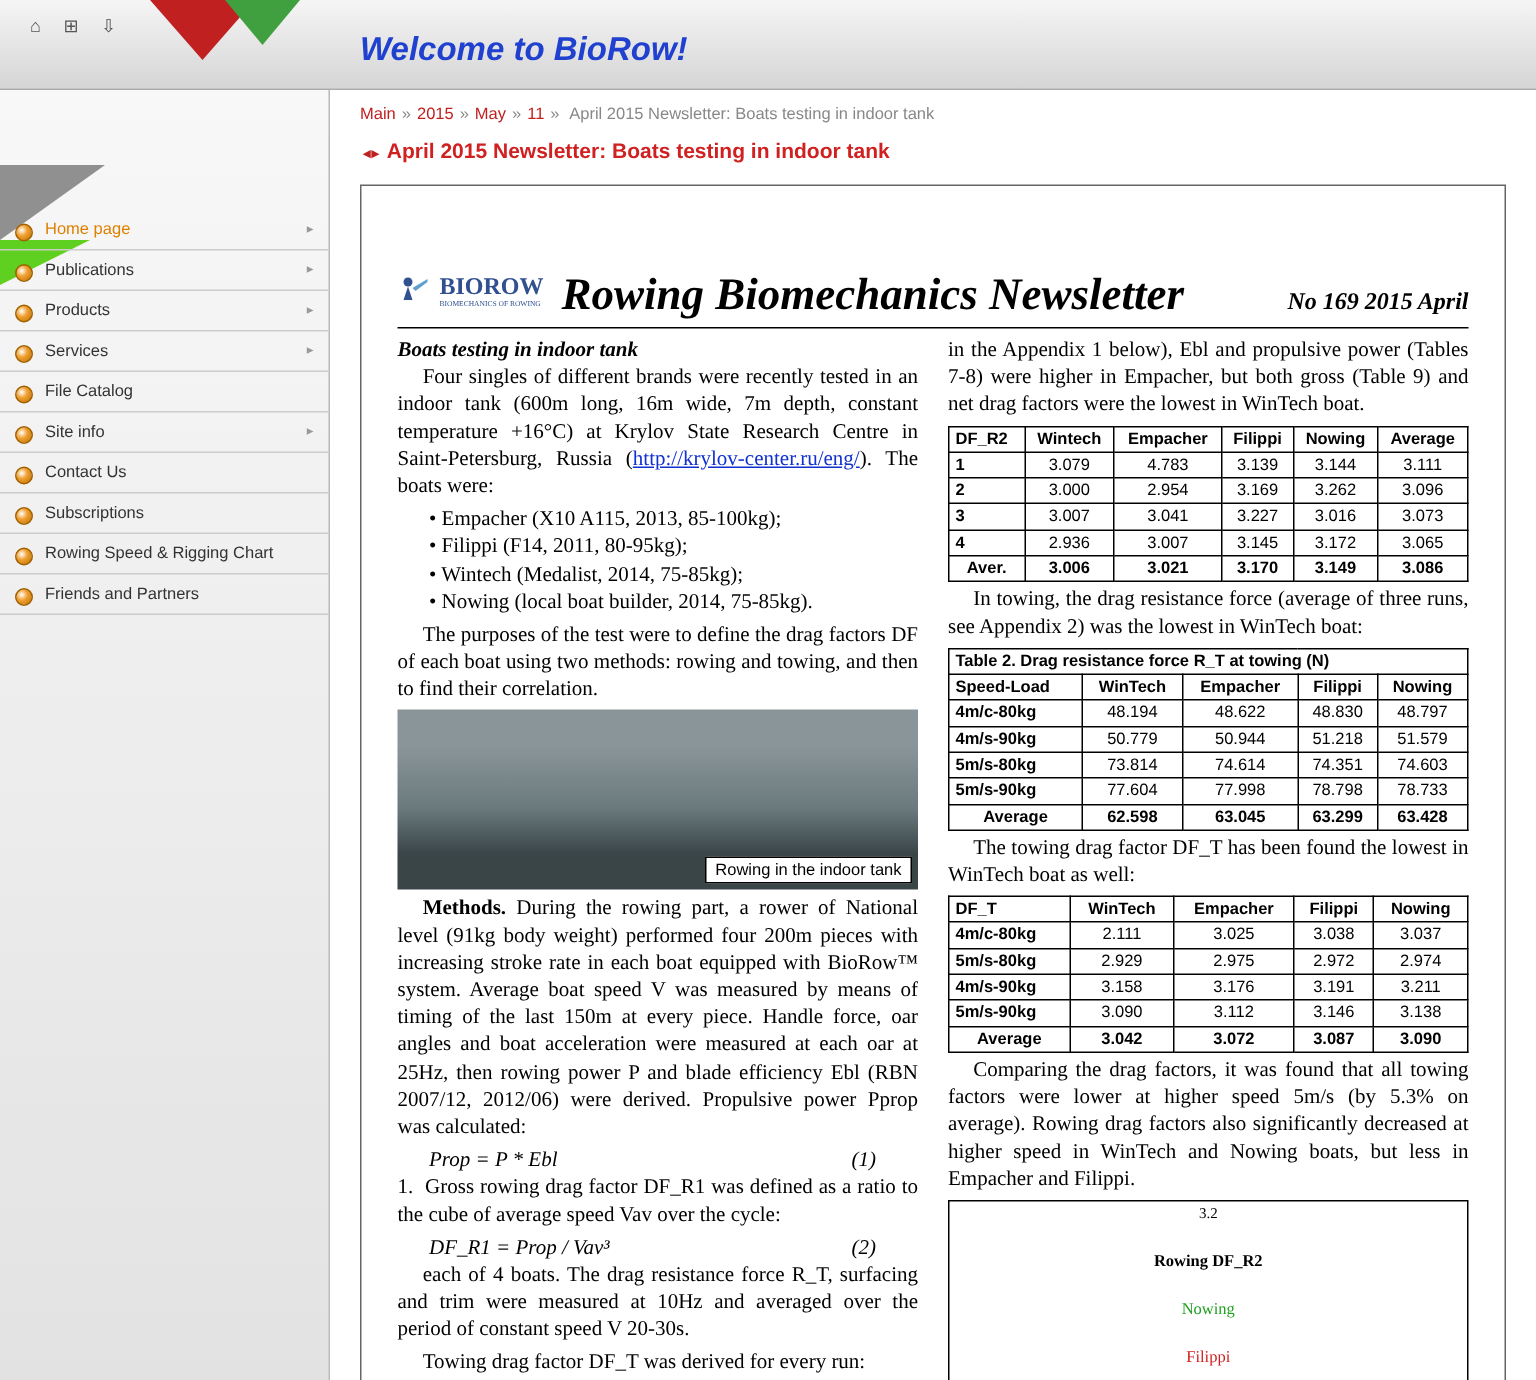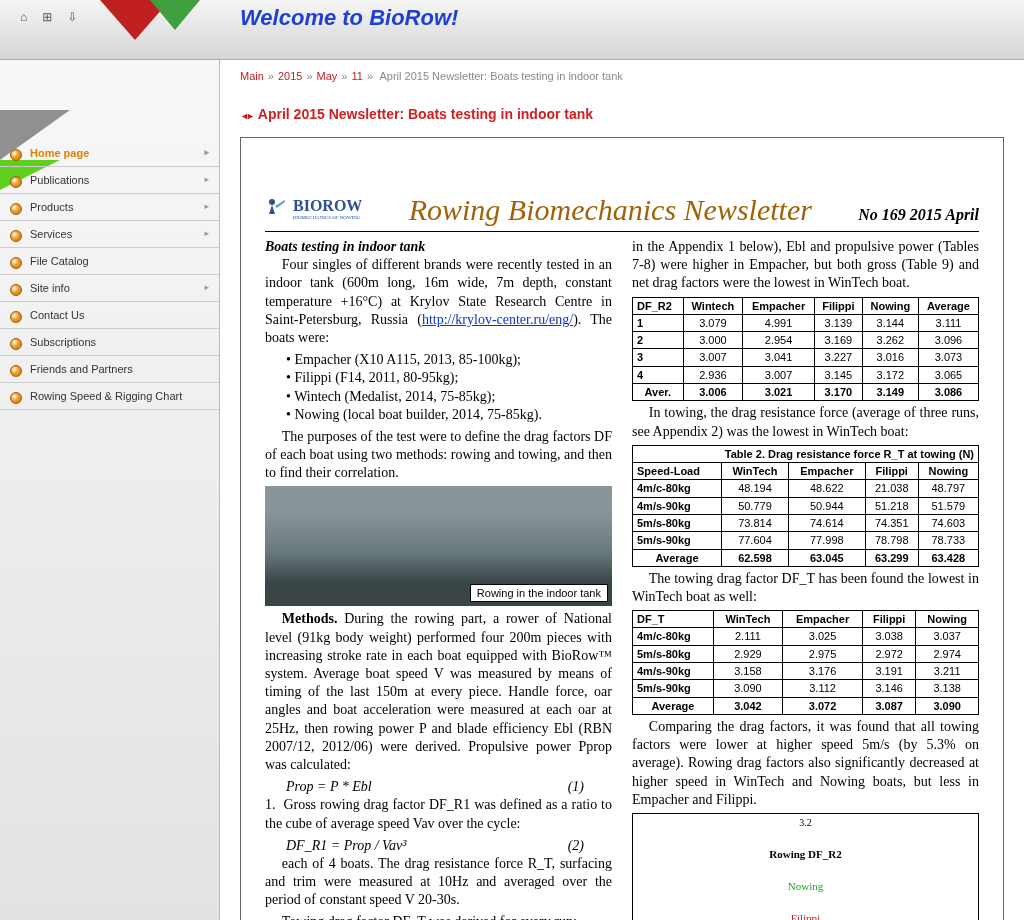--- a/index.html
+++ b/index.html
@@ -1,48 +1,48 @@
 <!DOCTYPE html>
 <html><head>
 <meta charset="utf-8">
 <style>
   * { box-sizing: border-box; margin: 0; padding: 0; }
   body { font-family: Verdana, Arial, sans-serif; font-size: 12px; background: #e8e8e8; }
   
   .top-bar { height: 60px; background: linear-gradient(#f5f5f5, #d5d5d5); position: relative; border-bottom: 1px solid #aaa; }
   .top-icons { position: absolute; left: 20px; top: 10px; display: flex; gap: 15px; }
   .top-icons span { font-size: 12px; color: #555; cursor: pointer; }
-  .header-title { position: absolute; left: 240px; top: 5px; font-size: 22px; font-weight: bold; font-style: italic; color: #2040d0; font-family: Verdana, sans-serif; }
+  .header-title { position: absolute; left: 240px; top: 20px; font-size: 22px; font-weight: bold; font-style: italic; color: #2040d0; font-family: Verdana, sans-serif; }
   
   .tri-red { position:absolute; left:100px; top:0; width:0; height:0; border-left:35px solid transparent; border-right:35px solid transparent; border-top:40px solid #c02020; }
   .tri-green { position:absolute; left:150px; top:0; width:0; height:0; border-left:25px solid transparent; border-right:25px solid transparent; border-top:30px solid #40a040; }
   .tri-grey-l { position:absolute; left:0; top:50px; width:0; height:0; border-left:0 solid transparent; border-right:70px solid transparent; border-top:50px solid #909090; }
   .tri-green2 { position:absolute; left:0; top:100px; width:0; height:0; border-left:0 solid transparent; border-right:60px solid transparent; border-top:30px solid #60d020; }
   
   .layout { display:flex; }
   .sidebar { width:220px; background:linear-gradient(#f8f8f8,#e0e0e0); padding-top:80px; min-height:860px; border-right:1px solid #bbb; position:relative; }
   .sidebar ul { list-style:none; }
   .sidebar li { padding:7px 10px 7px 30px; border-bottom:1px solid #ccc; font-size:11px; color:#333; position:relative; cursor:pointer; }
   .sidebar li:before { content:""; position:absolute; left:10px; top:9px; width:10px; height:10px; border-radius:50%; background:radial-gradient(circle at 35% 35%, #fff, #f0a030 40%, #c07000); border:1px solid #a06000; }
-  .sidebar li.active { color:#e08000; font-weight:bold; }
+  .sidebar li.active { color:#e08000; font-weight:normal; }
   .sidebar li .arrow { float:right; color:#999; font-size:9px; }
   
   .content { flex:1; background:#fff; padding:10px 20px; }
-  .breadcrumb { font-size:11px; margin-bottom:24px; }
+  .breadcrumb { font-size:11px; margin-bottom:10px; }
   .breadcrumb a { color:#c02020; text-decoration:none; }
   .breadcrumb .sep { color:#888; margin:0 4px; }
   .breadcrumb .cur { color:#888; }
   .page-title { color:#d02020; font-weight:bold; font-size:14px; margin-bottom:15px; }
   .page-title:before { content:"◄►"; color:#c02020; font-size:9px; margin-right:6px; letter-spacing:-3px; }
   
   .doc { border:1px solid #666; background:#fff; padding:18px 24px; font-family:"Times New Roman", serif; font-size:14px; }
   .doc-header { display:flex; align-items:baseline; gap:12px; margin-bottom:6px; border-bottom:1.5px solid #000; padding-bottom:4px; }
   .logo-wrap { display:flex; align-items:center; gap:4px;margin-top:40px; }
   .logo-text { font-size:16px; font-weight:bold; color:#305090; }
-  .doc-title { font-size:30px; font-weight:normal; font-style:italic; color:#a16207; flex:1; text-align:center; }
+  .doc-title { font-size:30px; font-weight:bold; font-style:italic; color:#000000; flex:1; text-align:left; }
   .doc-issue { font-size:16px; font-style:italic; font-weight:bold; }
   
   .columns { column-count:2; column-gap:20px; text-align:justify; line-height:1.3; }
   .section-title { font-weight:bold; font-style:italic; font-size:14px; }
   .columns p { margin-bottom:4px; text-indent:1.2em; }
   .columns ul { list-style:none; margin:2px 0 4px 1.5em; }
   .columns ul li:before { content:"• "; }
   .eq { text-indent:1.5em; font-style:italic; display:flex; justify-content:space-between; padding-right:2em; }
   a.link { color:#1030d0; text-decoration:underline; }
   
@@ -79,22 +79,22 @@
     <div class="tri-green2"></div>
     <ul id="sidebar-list">
         <li class="active">Home page<span class="arrow">▸</span></li>
         <li>Publications<span class="arrow">▸</span></li>
         <li>Products<span class="arrow">▸</span></li>
         <li>Services<span class="arrow">▸</span></li>
         <li>File Catalog</li>
         <li>Site info<span class="arrow">▸</span></li>
         <li>Contact Us</li>
         <li>Subscriptions</li>
+        <li>Rowing Speed &amp; Rigging Chart</li>
         <li>Friends and Partners</li>
-        <li>Rowing Speed &amp; Rigging Chart</li>
       </ul>
   </div>
 
   <div class="content">
     <div class="breadcrumb">
       <span id="bc-links"><a href="#">Main</a><span class="sep">»</span><a href="#">2015</a><span class="sep">»</span><a href="#">May</a><span class="sep">»</span><a href="#">11</a><span class="sep">»</span></span>
       <span class="cur">April 2015 Newsletter: Boats testing in indoor tank</span>
     </div>
     <div class="page-title">April 2015 Newsletter: Boats testing in indoor tank</div>
 
@@ -157,21 +157,21 @@
                 <th class="lbl">DF_R2</th>
                 <th>Wintech</th>
                 <th>Empacher</th>
                 <th>Filippi</th>
                 <th>Nowing</th>
                 <th>Average</th>
               </tr>
               <tr>
                 <td class="lbl">1</td>
                 <td>3.079</td>
-                <td>4.991</td>
+                <td>4.783</td>
                 <td>3.139</td>
                 <td>3.144</td>
                 <td>3.111</td>
               </tr>
               <tr>
                 <td class="lbl">2</td>
                 <td>3.000</td>
                 <td>2.954</td>
                 <td>3.169</td>
                 <td>3.262</td>
@@ -202,34 +202,34 @@
                 <td>3.086</td>
               </tr>
             </tbody>
           </table>
 
         <p style="text-indent:1.2em">In towing, the drag resistance force (average of three runs, see Appendix 2) was the lowest in WinTech boat:</p>
 
         <table class="data" id="tbl-rt">
             <tbody>
               <tr>
-                <th colspan="5" style="text-align: right;">Table 2. Drag resistance force R_T at towing (N)</th>
+                <th colspan="5" style="text-align: left;">Table 2. Drag resistance force R_T at towing (N)</th>
               </tr>
               <tr>
                 <th class="lbl">Speed-Load</th>
                 <th>WinTech</th>
                 <th>Empacher</th>
                 <th>Filippi</th>
                 <th>Nowing</th>
               </tr>
               <tr>
                 <td class="lbl">4m/c-80kg</td>
                 <td>48.194</td>
                 <td>48.622</td>
-                <td>21.038</td>
+                <td>48.830</td>
                 <td>48.797</td>
               </tr>
               <tr>
                 <td class="lbl">4m/s-90kg</td>
                 <td>50.779</td>
                 <td>50.944</td>
                 <td>51.218</td>
                 <td>51.579</td>
               </tr>
               <tr>

